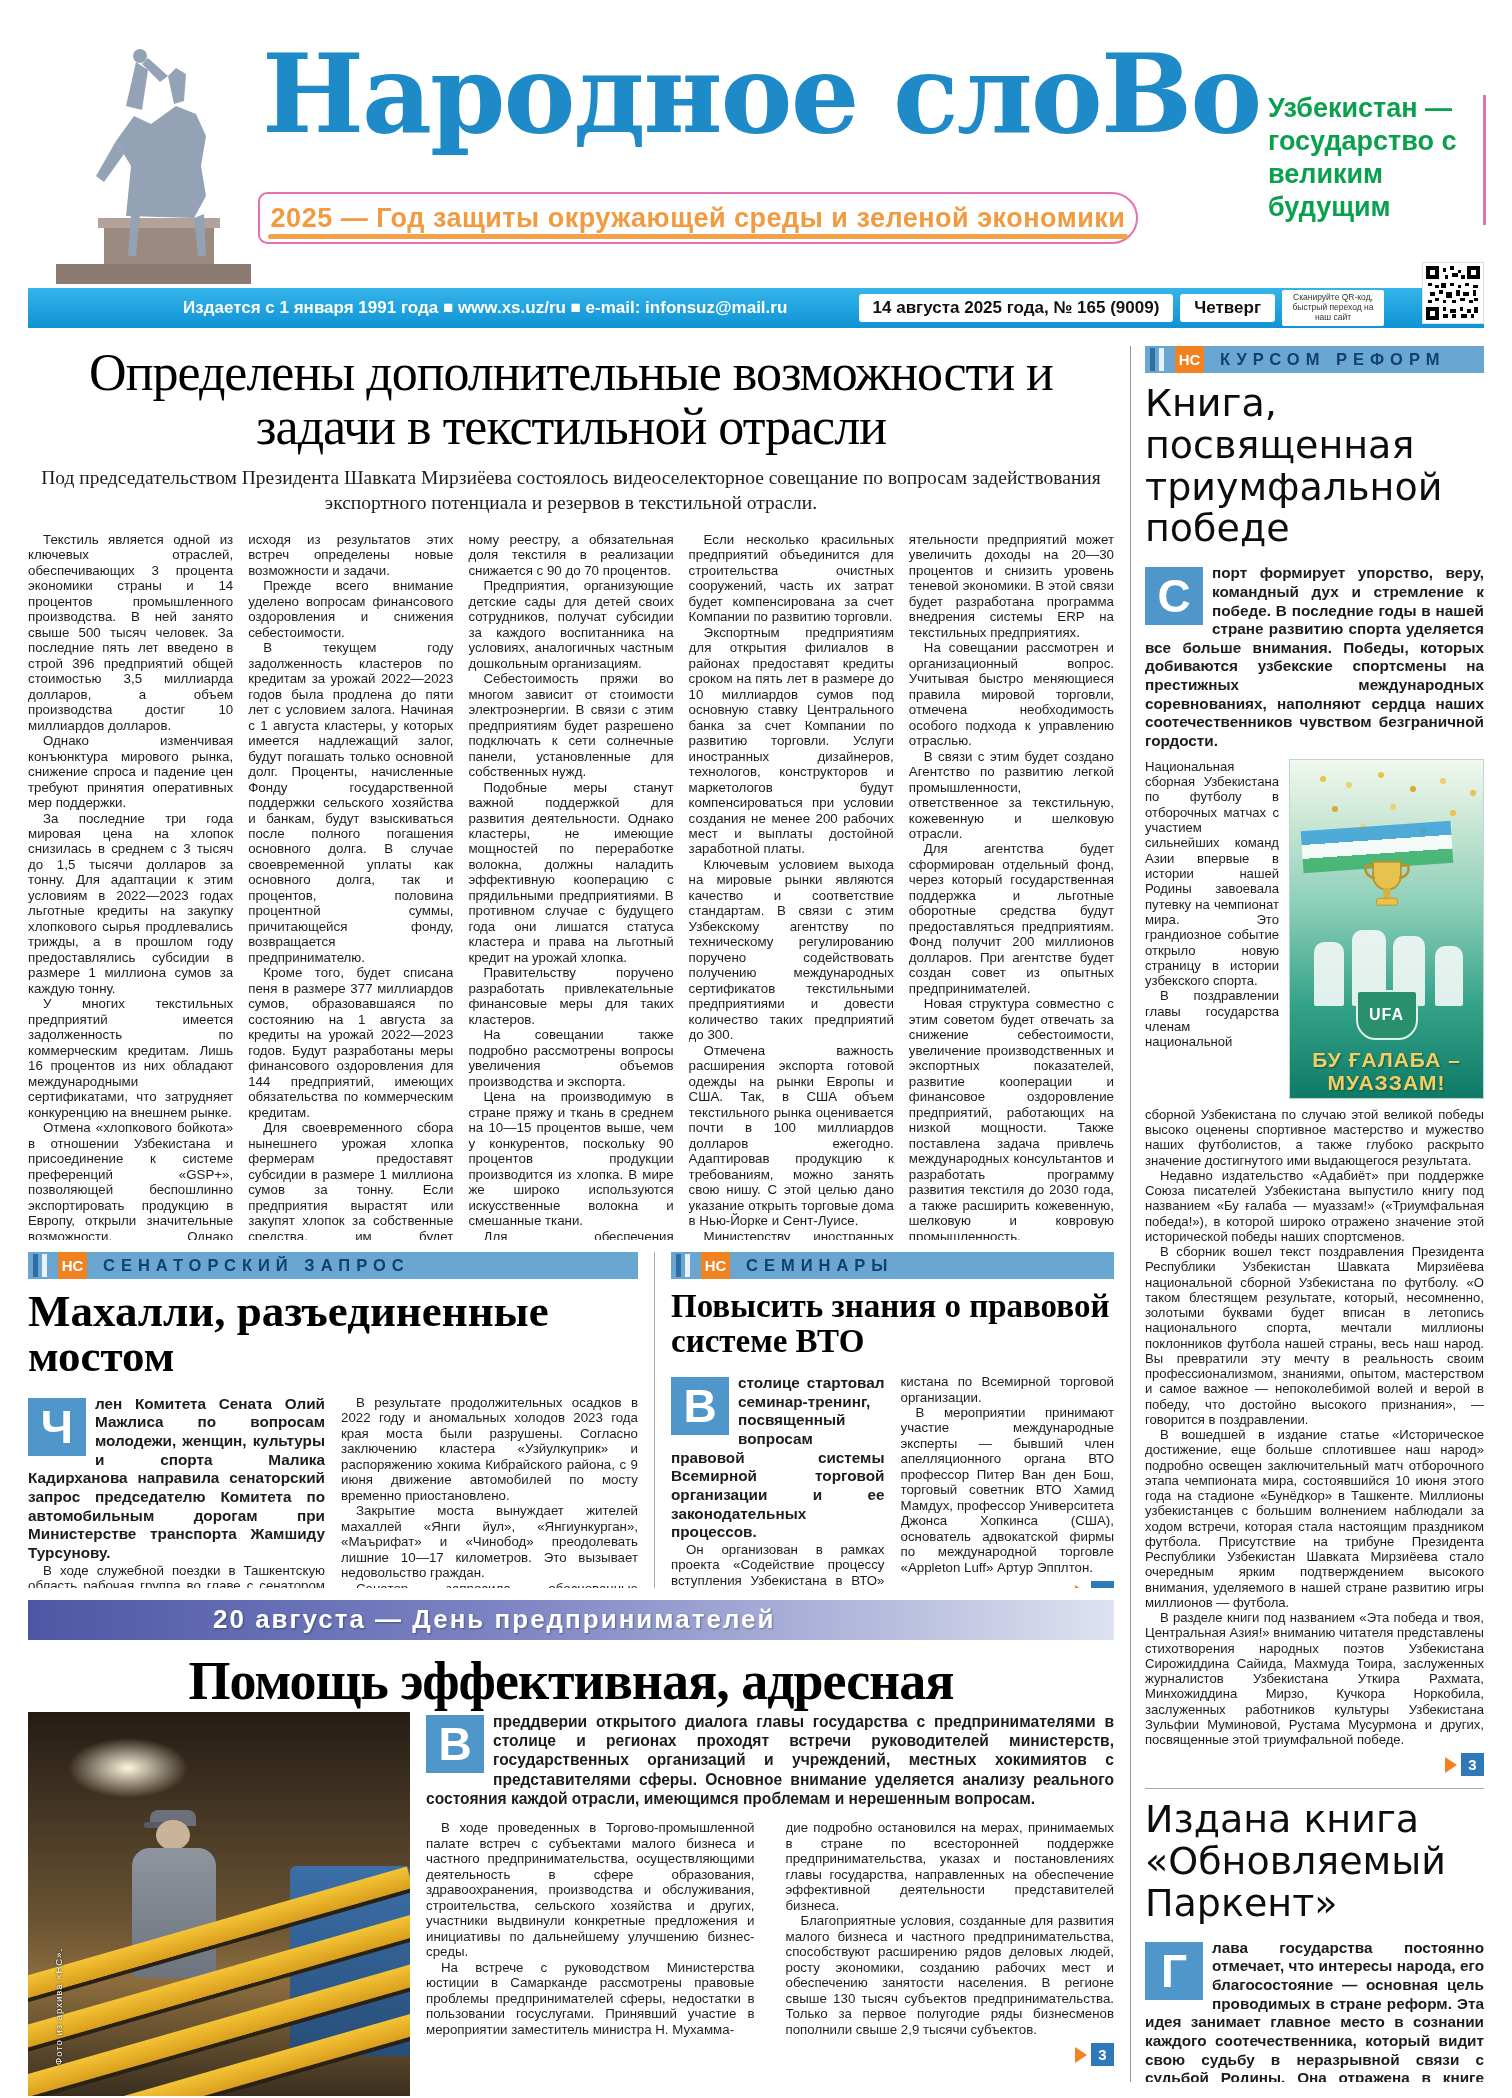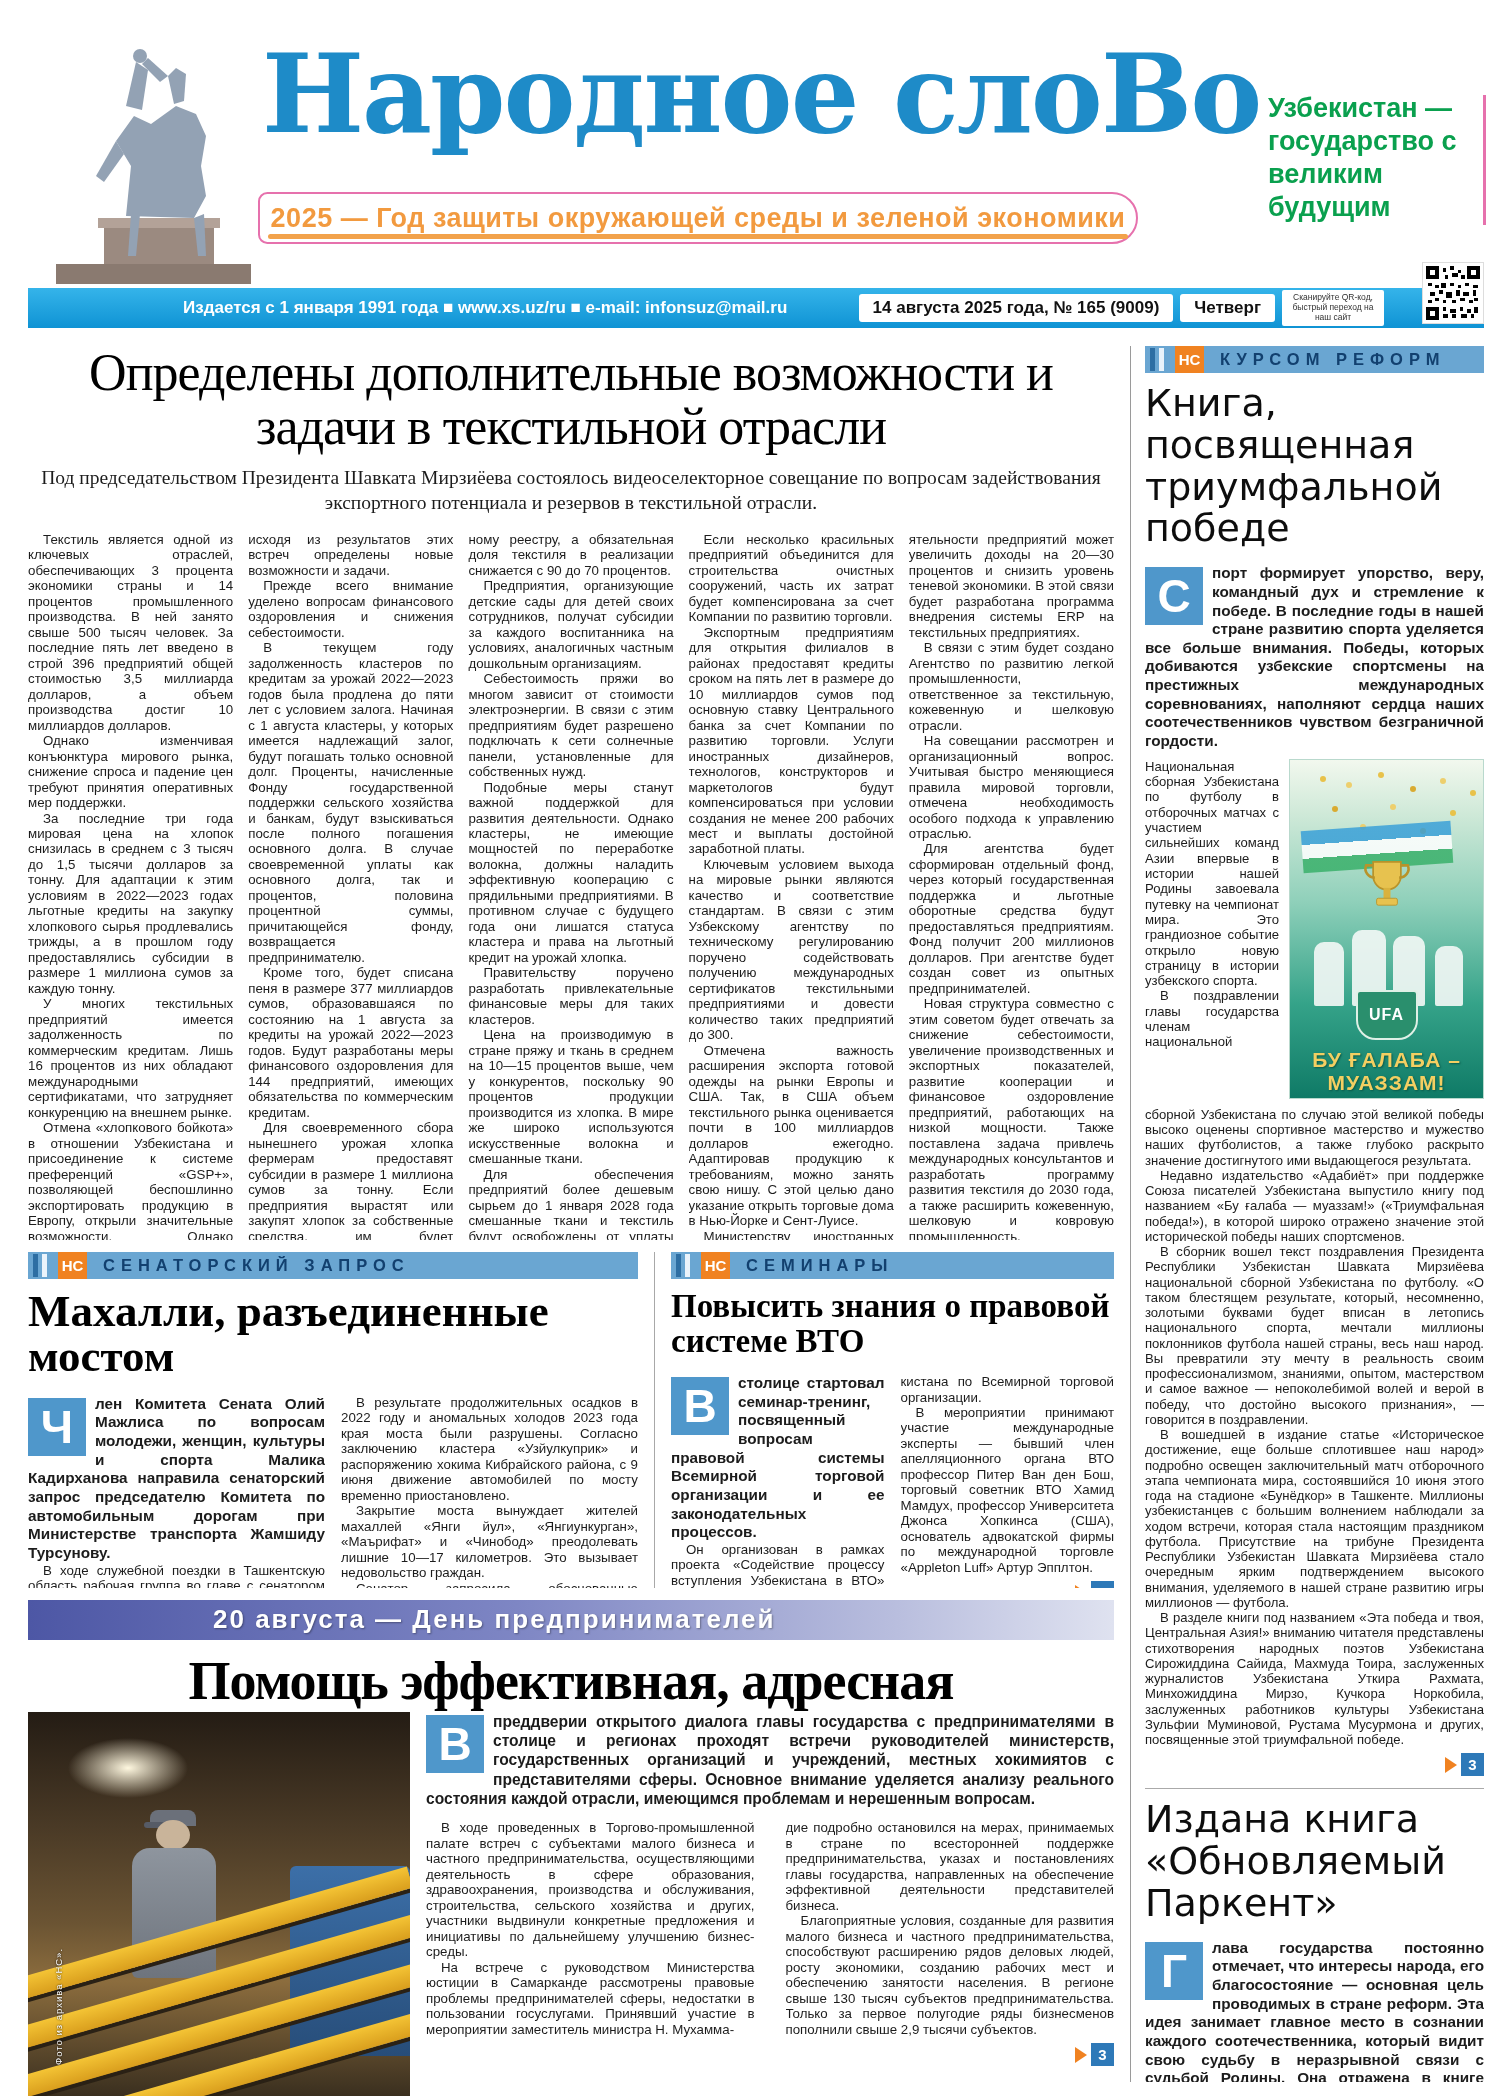--- a/index.html
+++ b/index.html
@@ -216,35 +216,36 @@
               <p class="para">В текущем году задолженность кластеров по кредитам за урожай 2022—2023 годов была продлена до пяти лет с условием залога. Начиная с 1 августа кластеры, у которых имеется надлежащий залог, будут погашать только основной долг. Проценты, начисленные Фонду государственной поддержки сельского хозяйства и банкам, будут взыскиваться после полного погашения основного долга. В случае своевременной уплаты как основного долга, так и процентов, половина процентной суммы, причитающейся фонду, возвращается предпринимателю.</p>
               <p class="para">Кроме того, будет списана пеня в размере 377 миллиардов сумов, образовавшаяся по состоянию на 1 августа за кредиты на урожай 2022—2023 годов. Будут разработаны меры финансового оздоровления для 144 предприятий, имеющих обязательства по коммерческим кредитам.</p>
               <p class="para">Для своевременного сбора нынешнего урожая хлопка фермерам предоставят субсидии в размере 1 миллиона сумов за тонну. Если предприятия вырастят или закупят хлопок за собственные средства, им будет компенсировано 10 процентов стоимости сырья.</p>
             </div>
           <div class="mcol bodytext cont">
               <p class="para">ному реестру, а обязательная доля текстиля в реализации снижается с 90 до 70 процентов.</p>
               <p class="para">Предприятия, организующие детские сады для детей своих сотрудников, получат субсидии за каждого воспитанника на условиях, аналогичных частным дошкольным организациям.</p>
               <p class="para">Себестоимость пряжи во многом зависит от стоимости электроэнергии. В связи с этим предприятиям будет разрешено подключать к сети солнечные панели, установленные для собственных нужд.</p>
               <p class="para">Подобные меры станут важной поддержкой для развития деятельности. Однако кластеры, не имеющие мощностей по переработке волокна, должны наладить эффективную кооперацию с прядильными предприятиями. В противном случае с будущего года они лишатся статуса кластера и права на льготный кредит на урожай хлопка.</p>
               <p class="para">Правительству поручено разработать привлекательные финансовые меры для таких кластеров.</p>
+              <p class="para">На совещании также подробно рассмотрены вопросы увеличения объемов производства и экспорта.</p>
               <p class="para">Цена на производимую в стране пряжу и ткань в среднем на 10—15 процентов выше, чем у конкурентов, поскольку 90 процентов продукции производится из хлопка. В мире же широко используются искусственные волокна и смешанные ткани.</p>
               <p class="para">Для обеспечения предприятий более дешевым сырьем до 1 января 2028 года смешанные ткани и текстиль будут освобождены от уплаты таможенных пошлин.</p>
             </div>
           <div class="mcol bodytext">
               <p class="para">Если несколько красильных предприятий объединится для строительства очистных сооружений, часть их затрат будет компенсирована за счет Компании по развитию торговли.</p>
               <p class="para">Экспортным предприятиям для открытия филиалов в районах предоставят кредиты сроком на пять лет в размере до 10 миллиардов сумов под основную ставку Центрального банка за счет Компании по развитию торговли. Услуги иностранных дизайнеров, технологов, конструкторов и маркетологов будут компенсироваться при условии создания не менее 200 рабочих мест и выплаты достойной заработной платы.</p>
               <p class="para">Ключевым условием выхода на мировые рынки являются качество и соответствие стандартам. В связи с этим Узбекскому агентству по техническому регулированию поручено содействовать получению международных сертификатов текстильными предприятиями и довести количество таких предприятий до 300.</p>
               <p class="para">Отмечена важность расширения экспорта готовой одежды на рынки Европы и США. Так, в США объем текстильного рынка оценивается почти в 100 миллиардов долларов ежегодно. Адаптировав продукцию к требованиям, можно занять свою нишу. С этой целью дано указание открыть торговые дома в Нью-Йорке и Сент-Луисе.</p>
               <p class="para">Министерству иностранных дел и послам поручено разработать «дорожную карту» по сотрудничеству с известными брендами и пригласить их на крупную выставку в Ташкенте.</p>
             </div>
           <div class="mcol bodytext cont">
             <div>
                 <p class="para">ятельности предприятий может увеличить доходы на 20—30 процентов и снизить уровень теневой экономики. В этой связи будет разработана программа внедрения системы ERP на текстильных предприятиях.</p>
+                <p class="para">На совещании рассмотрен и организационный вопрос. Учитывая быстро меняющиеся правила мировой торговли, отмечена необходимость особого подхода к управлению отраслью.</p>
                 <p class="para">В связи с этим будет создано Агентство по развитию легкой промышленности, ответственное за текстильную, кожевенную и шелковую отрасли.</p>
-                <p class="para">На совещании рассмотрен и организационный вопрос. Учитывая быстро меняющиеся правила мировой торговли, отмечена необходимость особого подхода к управлению отраслью.</p>
                 <p class="para">Для агентства будет сформирован отдельный фонд, через который государственная поддержка и льготные оборотные средства будут предоставляться предприятиям. Фонд получит 200 миллионов долларов. При агентстве будет создан совет из опытных предпринимателей.</p>
                 <p class="para">Новая структура совместно с этим советом будет отвечать за снижение себестоимости, увеличение производственных и экспортных показателей, развитие кооперации и финансовое оздоровление предприятий, работающих на низкой мощности. Также поставлена задача привлечь международных консультантов и разработать программу развития текстиля до 2030 года, а также расширить кожевенную, шелковую и ковровую промышленность.</p>
               </div>
 
           </div>
         </div>
       </article>
 
       <div class="mid-row">
 

